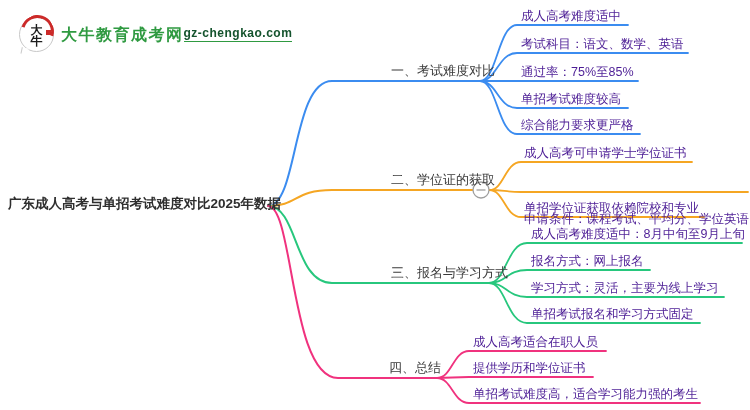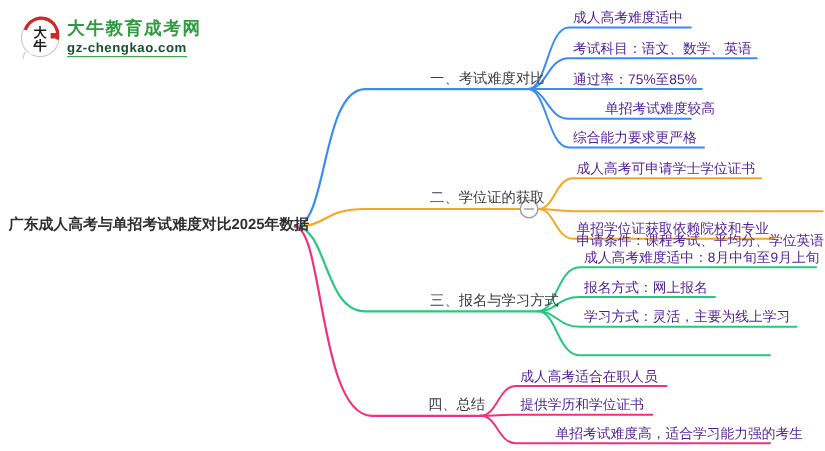--- a/index.html
+++ b/index.html
@@ -16,21 +16,21 @@
   .logo{position:absolute;left:19px;top:17px;display:flex;align-items:center;gap:7px;cursor:pointer;}
   .logo-icon{position:relative;width:33px;height:33px;border-radius:50%;border:1px solid #c8c8c8;background:#fff;}
   .logo-icon .arc{position:absolute;top:-3px;left:1px;width:27px;height:27px;border:3.5px solid transparent;
      border-top-color:#cc2a29;border-right-color:#cc2a29;border-radius:50%;transform:rotate(-28deg);}
   .logo-icon .chars{position:absolute;inset:0;display:flex;flex-direction:column;align-items:center;justify-content:center;
      font-family:"DejaVu Serif","Liberation Serif",serif;font-weight:bold;color:#1c1c1c;font-size:12px;line-height:11px;padding-top:3px;}
   .logo-icon .seal{position:absolute;right:2px;top:12px;width:5px;height:5px;background:#cc2a29;}
   .logo-icon .tail{position:absolute;left:2px;bottom:-4px;width:0;height:0;
      border-left:7px solid #fff;border-bottom:7px solid transparent;transform:rotate(12deg);
      filter:drop-shadow(-1px 0 0 #c8c8c8);}
-  .logo-text{display:flex;flex-direction:column;}
+  .logo-text{display:flex;flex-direction:row;}
   .logo-name{font-size:16px;font-weight:bold;color:#2f9a41;letter-spacing:1.5px;line-height:18px;}
   .logo-domain{font-size:12px;font-weight:bold;color:#14532d;letter-spacing:.5px;line-height:14px;
      border-bottom:1.5px solid #2f9a41;padding-bottom:1px;align-self:flex-start;}
 </style>
 </head>
 <body>
 
 <div class="canvas">
 
   <svg class="connectors" width="750" height="410" viewBox="0 0 750 410">
@@ -91,28 +91,29 @@
   <div class="label root-label" style="left:8px;top:195px;">广东成人高考与单招考试难度对比2025年数据</div>
 
   <div class="label branch-label" style="left:356px;top:62px;">一、考试难度对比</div>
   <div class="label branch-label" style="left:356px;top:171px;">二、学位证的获取</div>
   <div class="label branch-label" style="left:356px;top:264px;">三、报名与学习方式</div>
   <div class="label branch-label" style="left:354px;top:359px;">四、总结</div>
 
   <div class="label child-label" style="left:521px;top:8px;">成人高考难度适中</div>
   <div class="label child-label" style="left:521px;top:36px;">考试科目：语文、数学、英语</div>
   <div class="label child-label" style="left:521px;top:64px;">通过率：75%至85%</div>
-  <div class="label child-label" style="left:521px;top:91px;margin-left:29px;">单招考试难度较高</div>
+  <div class="label child-label" style="left:521px;top:91px;">单招考试难度较高</div>
   <div class="label child-label" style="left:521px;top:117px;">综合能力要求更严格</div>
 
   <div class="label child-label" style="left:524px;top:145px;">成人高考可申请学士学位证书</div>
   <div class="label child-label" style="left:524px;top:175px;margin-top:36px;">申请条件：课程考试、平均分、学位英语</div>
   <div class="label child-label" style="left:524px;top:200px;">单招学位证获取依赖院校和专业</div>
 
   <div class="label child-label" style="left:531px;top:226px;">成人高考难度适中：8月中旬至9月上旬</div>
   <div class="label child-label" style="left:531px;top:253px;">报名方式：网上报名</div>
   <div class="label child-label" style="left:531px;top:280px;">学习方式：灵活，主要为线上学习</div>
+  <div class="label child-label" style="left:531px;top:306px;">单招考试报名和学习方式固定</div>
 
   <div class="label child-label" style="left:473px;top:334px;">成人高考适合在职人员</div>
   <div class="label child-label" style="left:473px;top:360px;">提供学历和学位证书</div>
-  <div class="label child-label" style="left:473px;top:386px;margin-left:32px;">单招考试难度高，适合学习能力强的考生</div>
+  <div class="label child-label" style="left:473px;top:386px;">单招考试难度高，适合学习能力强的考生</div>
 
 </div>
 
 </body></html>

